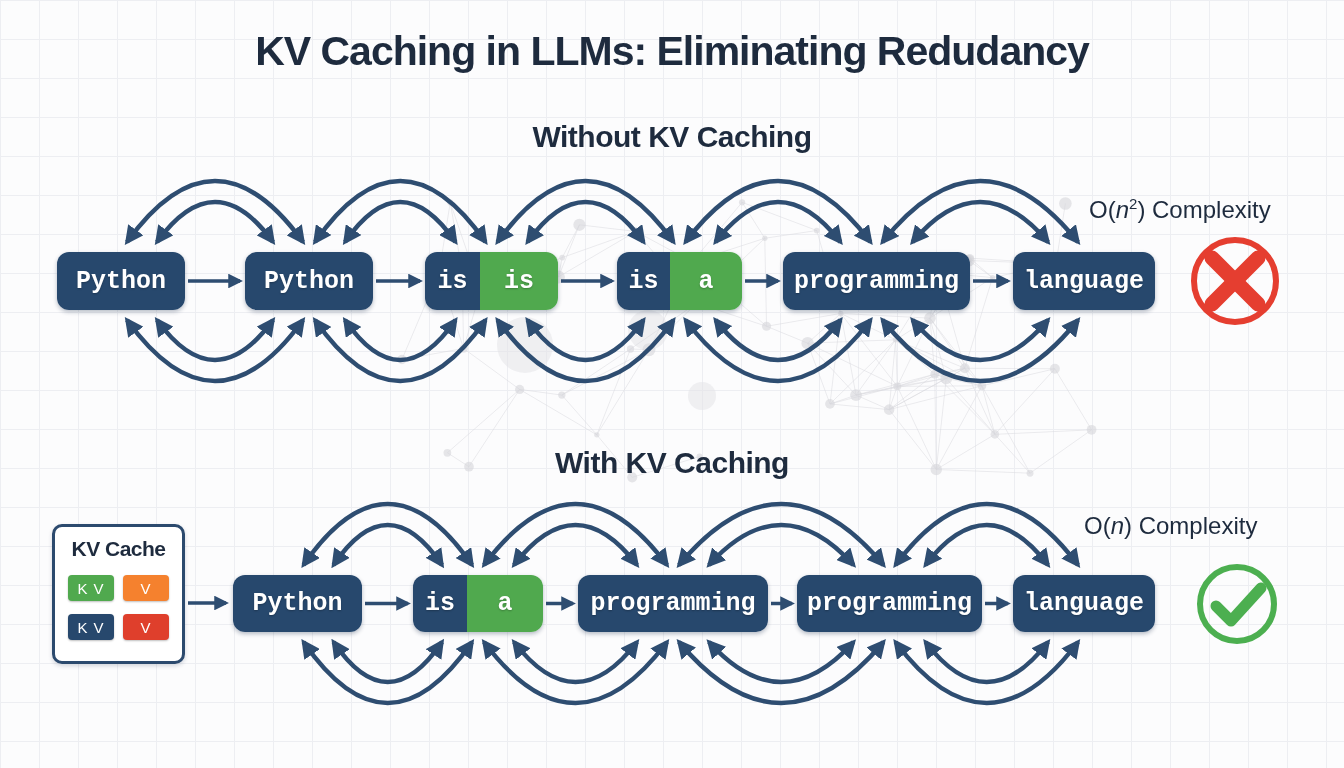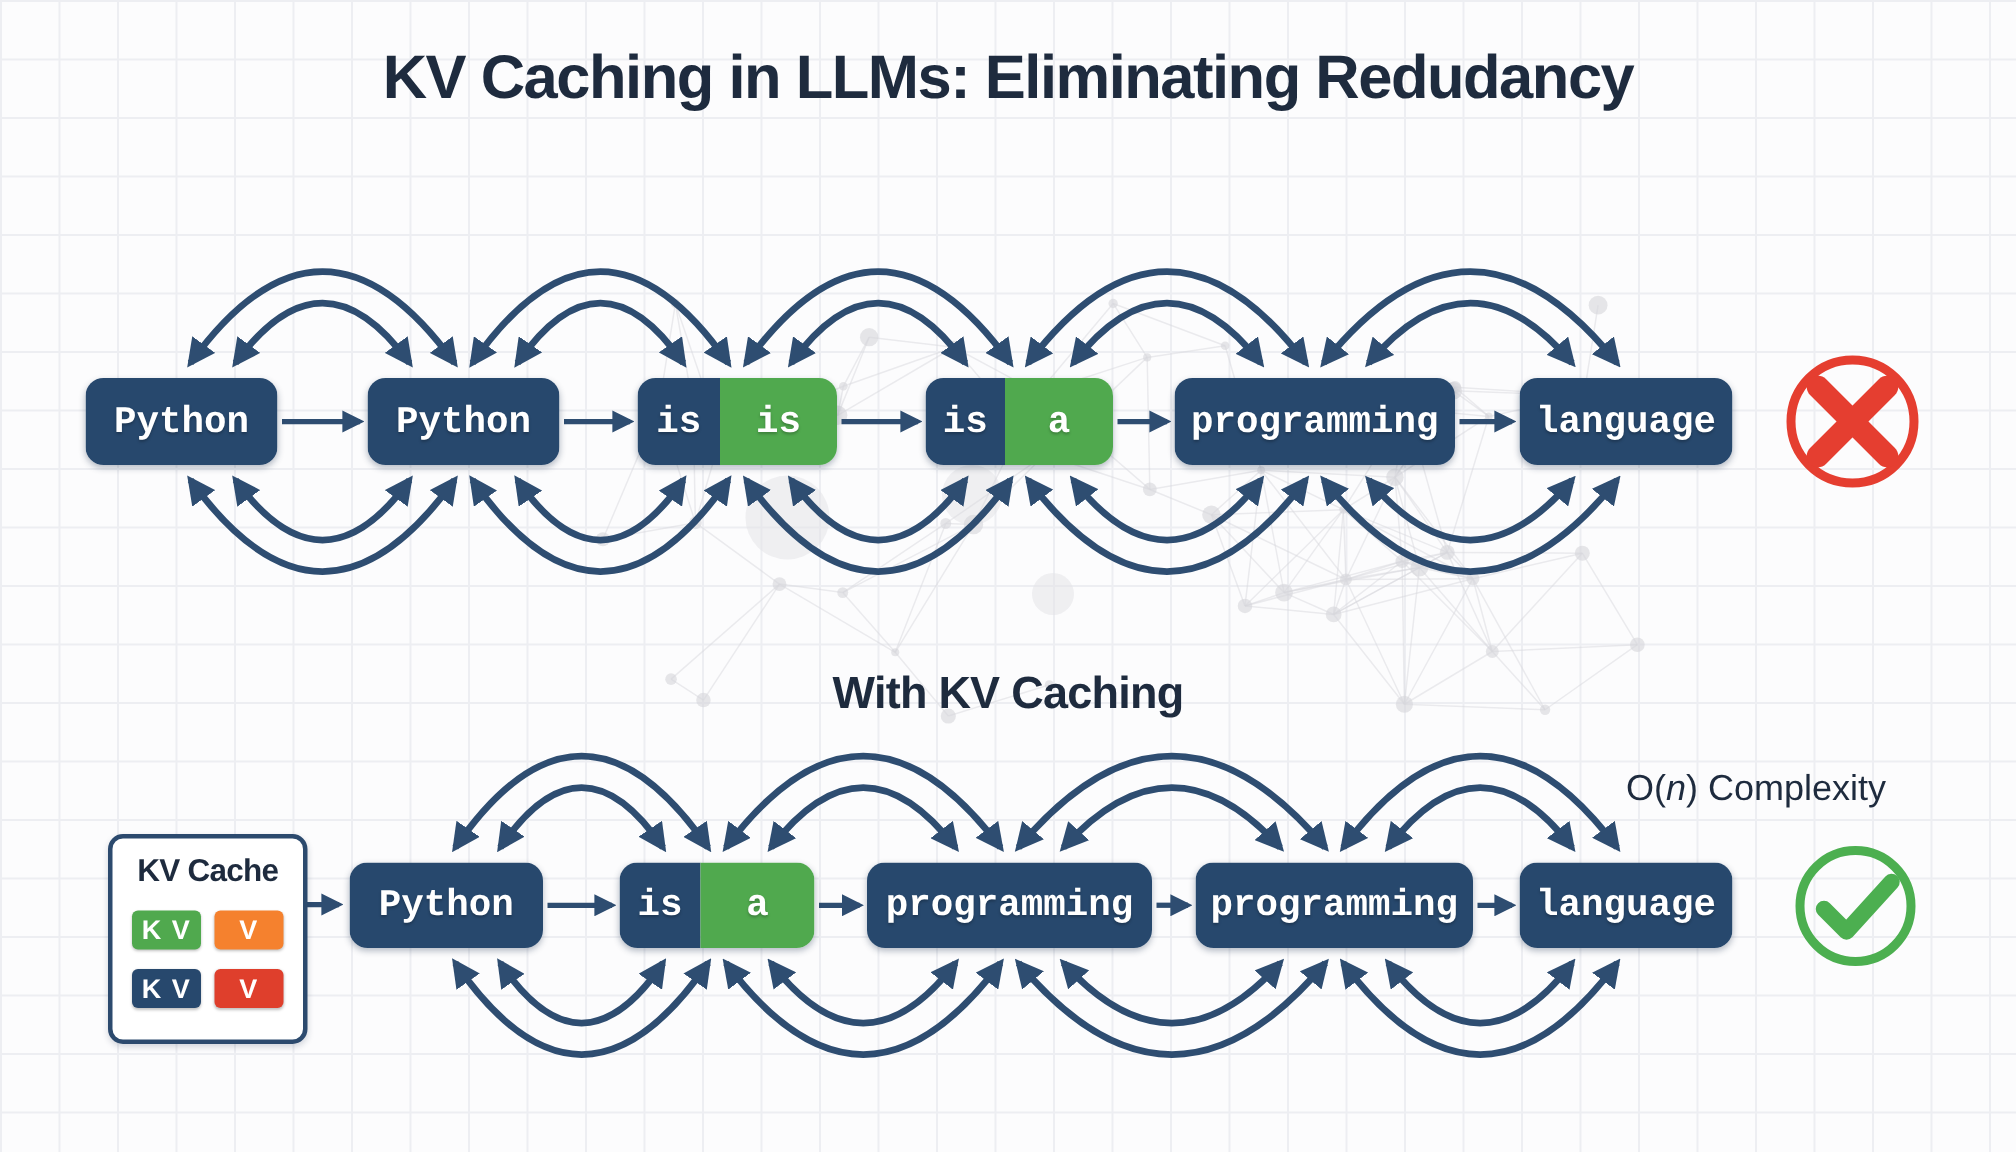--- a/index.html
+++ b/index.html
@@ -33,35 +33,35 @@
   .token{
     position:absolute;z-index:2;display:flex;overflow:hidden;
     border-radius:12px;box-shadow:0 2px 4px rgba(20,40,70,.30);font-family:Liberation Mono, monospace;
   }
   .token .part{
     display:flex;align-items:center;justify-content:center;
     color:#fff;font-weight:bold;font-size:25px;
     text-shadow:0 1px 2px rgba(0,0,0,.25);
   }
   #kv-cache-box{
-    position:absolute;z-index:2;left:52px;top:556px;width:133px;height:140px;
+    position:absolute;z-index:2;left:52px;top:524px;width:133px;height:140px;
     background:#fff;border:3px solid #2c4a6e;border-radius:10px;
-    box-sizing:border-box;box-shadow:0 2px 4px rgba(20,40,70,.18);margin-left:20px;
+    box-sizing:border-box;box-shadow:0 2px 4px rgba(20,40,70,.18);
   }
   #kv-cache-title{
     text-align:center;margin-top:10px;
     font-size:21px;font-weight:bold;color:#1e2b3e;letter-spacing:-0.5px;
   }
   #kv-chip-grid{
     display:grid;grid-template-columns:46px 46px;grid-auto-rows:26px;
     column-gap:9px;row-gap:13px;justify-content:center;margin-top:14px;
   }
   .kv-chip{
     display:flex;align-items:center;justify-content:center;
-    border-radius:4px;color:#fff;font-weight:bold;font-size:18px;
+    border-radius:4px;color:#fff;font-weight:normal;font-size:15px;
     letter-spacing:1px;box-shadow:0 1px 2px rgba(0,0,0,.25);
   }
 </style>
 </head>
 <body>
 
 <div id="canvas">
   <svg id="svg-layer" width="1344" height="768">
       <defs>
         <marker id="ah" viewBox="0 0 10 10" refX="8" refY="5" markerWidth="4.2" markerHeight="4.2" orient="auto-start-reverse">
@@ -311,22 +311,26 @@
         <line x1="1258" y1="258" x2="1212" y2="304" stroke="#e53e30" stroke-width="15" stroke-linecap="round"></line>
       </g>
       <g>
         <circle cx="1237" cy="604" r="37" fill="none" stroke="#4caf50" stroke-width="6"></circle>
         <path d="M 1216 606 L 1231 621 L 1261 588" fill="none" stroke="#4caf50" stroke-width="11" stroke-linecap="round" stroke-linejoin="round"></path>
       </g>
     </svg>
 
   <div class="txt" id="page-title">KV Caching in LLMs: Eliminating Redudancy</div>
 
+  <div class="txt section-heading" id="heading-without">Without KV Caching</div>
   <div class="txt section-heading" id="heading-with">With KV Caching</div>
 
+  <div class="txt complexity" id="complexity-without">
+    <span>O(</span><span class="var">n</span><sup>2</sup><span>) Complexity</span>
+  </div>
   <div class="txt complexity" id="complexity-with">
     <span>O(</span><span class="var">n</span><sup></sup><span>) Complexity</span>
   </div>
 
 
   <div id="kv-cache-box">
     <div id="kv-cache-title">KV Cache</div>
     <div id="kv-chip-grid">
         <div class="kv-chip" style="background: rgb(80, 169, 78);">K V</div>
         <div class="kv-chip" style="background: rgb(245, 129, 46);">V</div>

